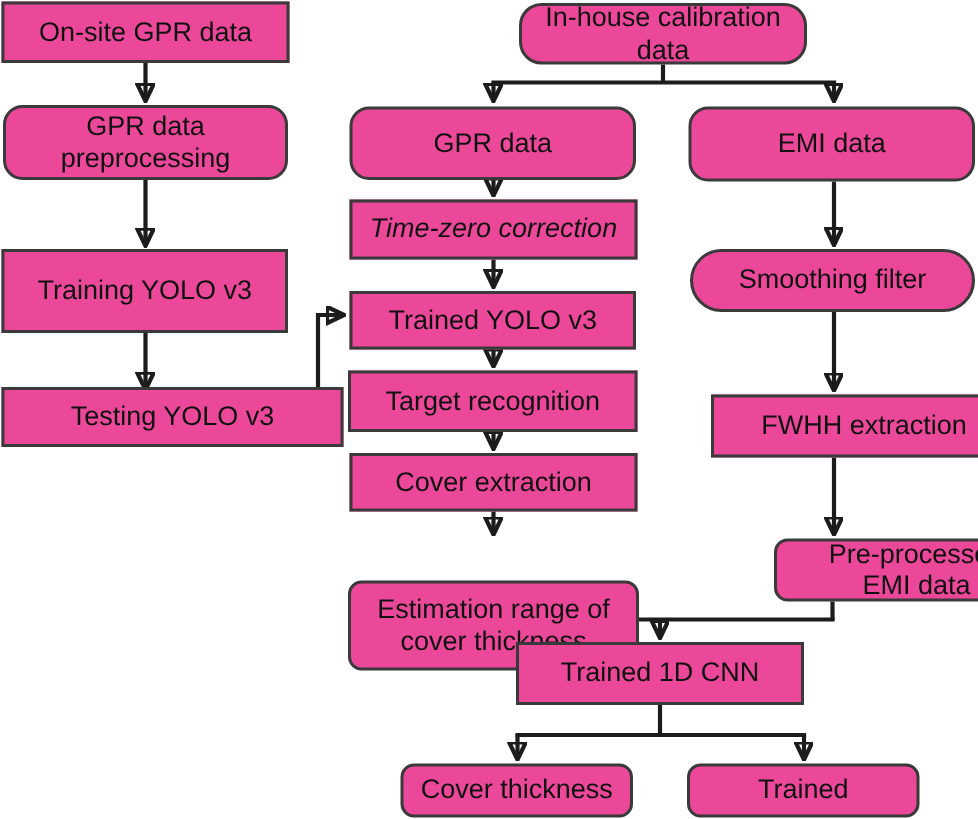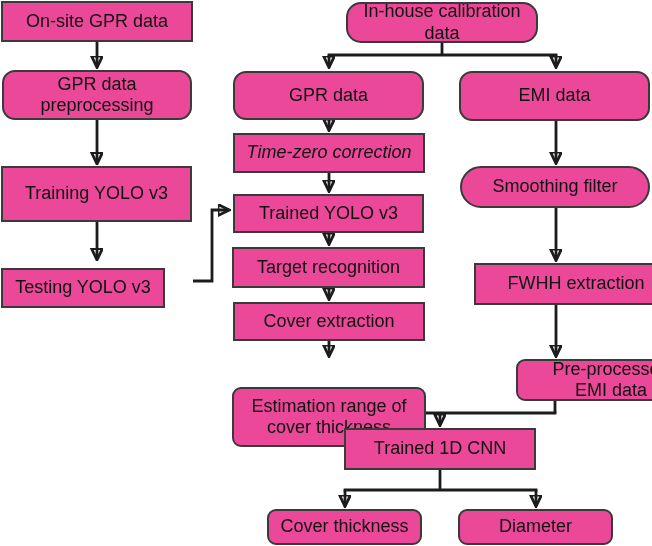--- a/index.html
+++ b/index.html
@@ -97,21 +97,21 @@
 
   <div class="node rounded" style="left:2px; top:70px; width:190px; height:50px;">
     <span class="node-label">GPR data
 preprocessing</span>
   </div>
 
   <div class="node" style="left:1px; top:166px; width:191px; height:56px;">
     <span class="node-label">Training YOLO v3</span>
   </div>
 
-  <div class="node" style="left:1px; top:268px; width:164px; height:40px;">
+  <div class="node" style="left:1px; top:258px; width:228px; height:40px;">
     <span class="node-label">Testing YOLO v3</span>
   </div>
 
   <div class="node" style="left:346px; top:2px; width:192px; height:41px;border-radius:15px;">
     <span class="node-label">In-house calibration
 data</span>
   </div>
 
   <div class="node rounded" style="left:233px; top:71px; width:191px; height:49px;">
     <span class="node-label">GPR data</span>
@@ -157,16 +157,16 @@
 
   <div class="node" style="left:344px; top:428px; width:192px; height:42px;">
     <span class="node-label">Trained 1D CNN</span>
   </div>
 
   <div class="node rounded-s" style="left:267px; top:509px; width:155px; height:36px;">
     <span class="node-label">Cover thickness</span>
   </div>
 
   <div class="node rounded-s" style="left:458px; top:509px; width:155px; height:36px;">
-    <span class="node-label">Diameter</span>
+    <span class="node-label">Trained</span>
   </div>
 
 </div>
 
 </body></html>

